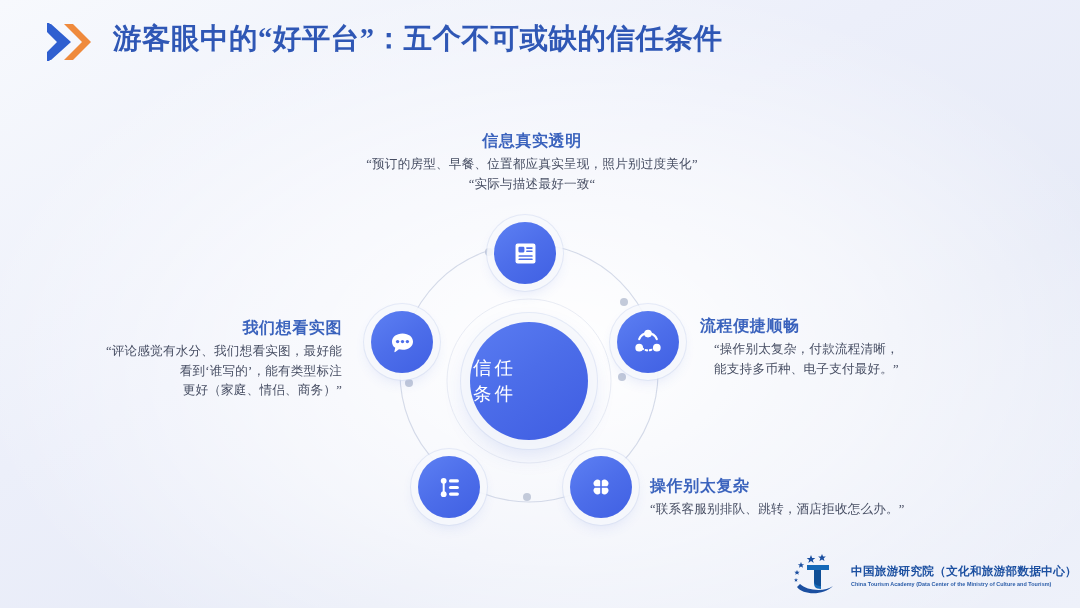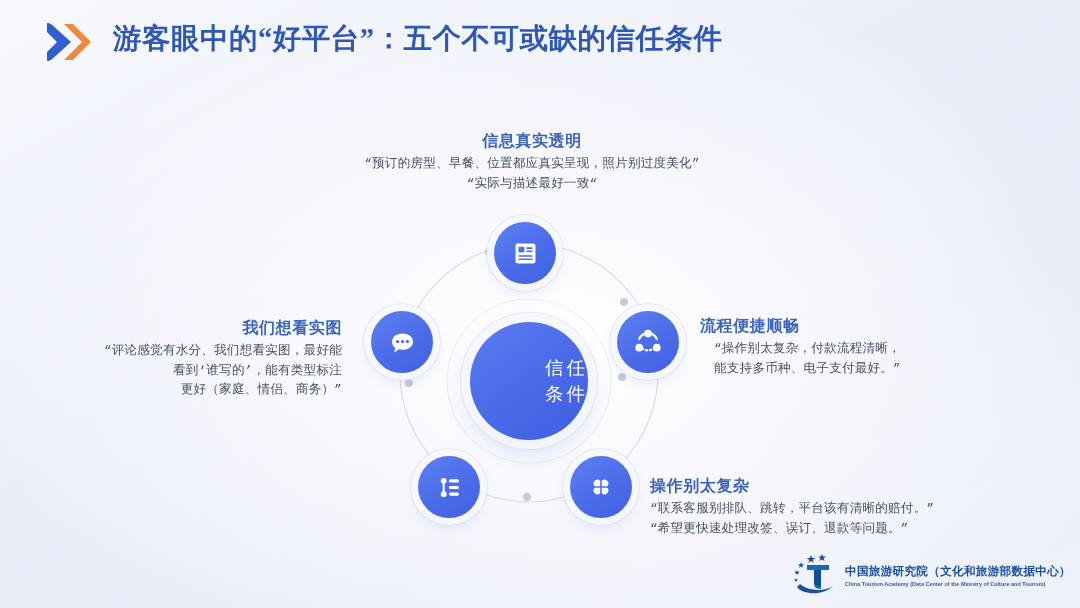--- a/index.html
+++ b/index.html
@@ -76,21 +76,21 @@
     top: 236px;
     width: 118px;
     height: 118px;
     border-radius: 50%;
     background: linear-gradient(145deg, #5a7cf2 0%, #4c6de9 45%, #3f5de2 100%);
     box-shadow: 0 0 0 9px rgba(255,255,255,0.66),
                 0 0 0 10px rgba(210,219,240,0.55),
                 0 10px 26px rgba(60,95,210,0.22);
     display: flex;
     flex-direction: column;
-    align-items: flex-end;
+    align-items: flex-start;
     justify-content: center;
     z-index: 6;
   }
   .hub-line {
     color: #ffffff;
     font-size: 18.5px;
     line-height: 1.42;
     letter-spacing: 3px;
     text-indent: 3px;
     font-family: "Liberation Serif", "DejaVu Serif", serif;
@@ -129,42 +129,42 @@
     letter-spacing: 0.6px;
     margin-bottom: 3px;
     font-family: "Liberation Serif", "DejaVu Serif", serif;
   }
   .cap-line {
     color: #474e63;
     font-size: 12.6px;
     line-height: 1.55;
     letter-spacing: 0.2px;
     white-space: nowrap;
-    font-family: Liberation Mono, monospace;
+    font-family: Liberation Serif, serif;
   }
 
   .cap-top   { left: 332px; top: 45px; width: 400px; text-align: center; }
   .cap-right { left: 700px; top: 230px; width: 280px; text-align: left; }
   .cap-right .cap-line { padding-left: 14px; }
   .cap-left  { left: 72px; top: 232px; width: 270px; text-align: right; }
   .cap-bleft { left: 78px; top: 390px; width: 330px; text-align: right; }
   .cap-bright{ left: 650px; top: 390px; width: 340px; text-align: left; }
 
   
   .footer-logo {
     position: absolute;
     left: 789px;
     top: 551px;
     width: 260px;
     height: 48px;
     display: flex;
     align-items: center;
   }
   .footer-mark { width: 56px; height: 44px; flex: 0 0 56px; }
-  .footer-text { }
+  .footer-text { margin-left: 6px; }
   .footer-cn {
     color: #1b4fa0;
     font-size: 11.6px;
     font-weight: bold;
     letter-spacing: 0.3px;
     white-space: nowrap;
     font-family: "Liberation Serif", "DejaVu Serif", serif;
   }
   .footer-en {
     color: #2a5ca8;
@@ -282,22 +282,21 @@
     </div>
 
     <div class="cap cap-right">
       <div class="cap-title">流程便捷顺畅</div>
       <div class="cap-line">“操作别太复杂，付款流程清晰，</div>
       <div class="cap-line">能支持多币种、电子支付最好。”</div>
     </div>
 
     <div class="cap cap-bright">
       <div class="cap-title">操作别太复杂</div>
-      <div class="cap-line">“联系客服别排队、跳转，平台该有清晰的赔付。”</div>
-      <div class="cap-line">“希望更快速处理改签、误订、退款等问题。”</div>
+      <div class="cap-line">“联系客服别排队、跳转，酒店拒收怎么办。”</div>
     </div>
 
 
     <div class="cap cap-left">
       <div class="cap-title">我们想看实图</div>
       <div class="cap-line">“评论感觉有水分、我们想看实图，最好能</div>
       <div class="cap-line">看到‘谁写的’，能有类型标注</div>
       <div class="cap-line">更好（家庭、情侣、商务）”</div>
     </div>
 

